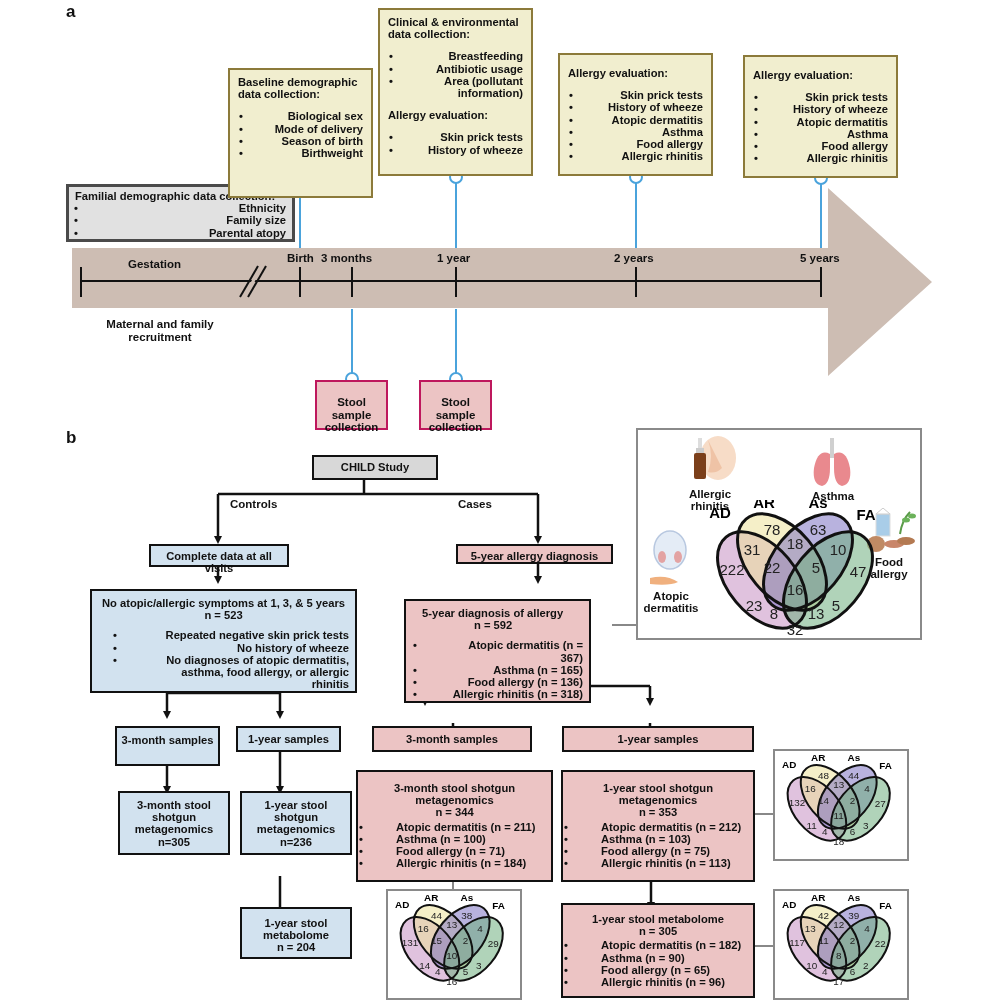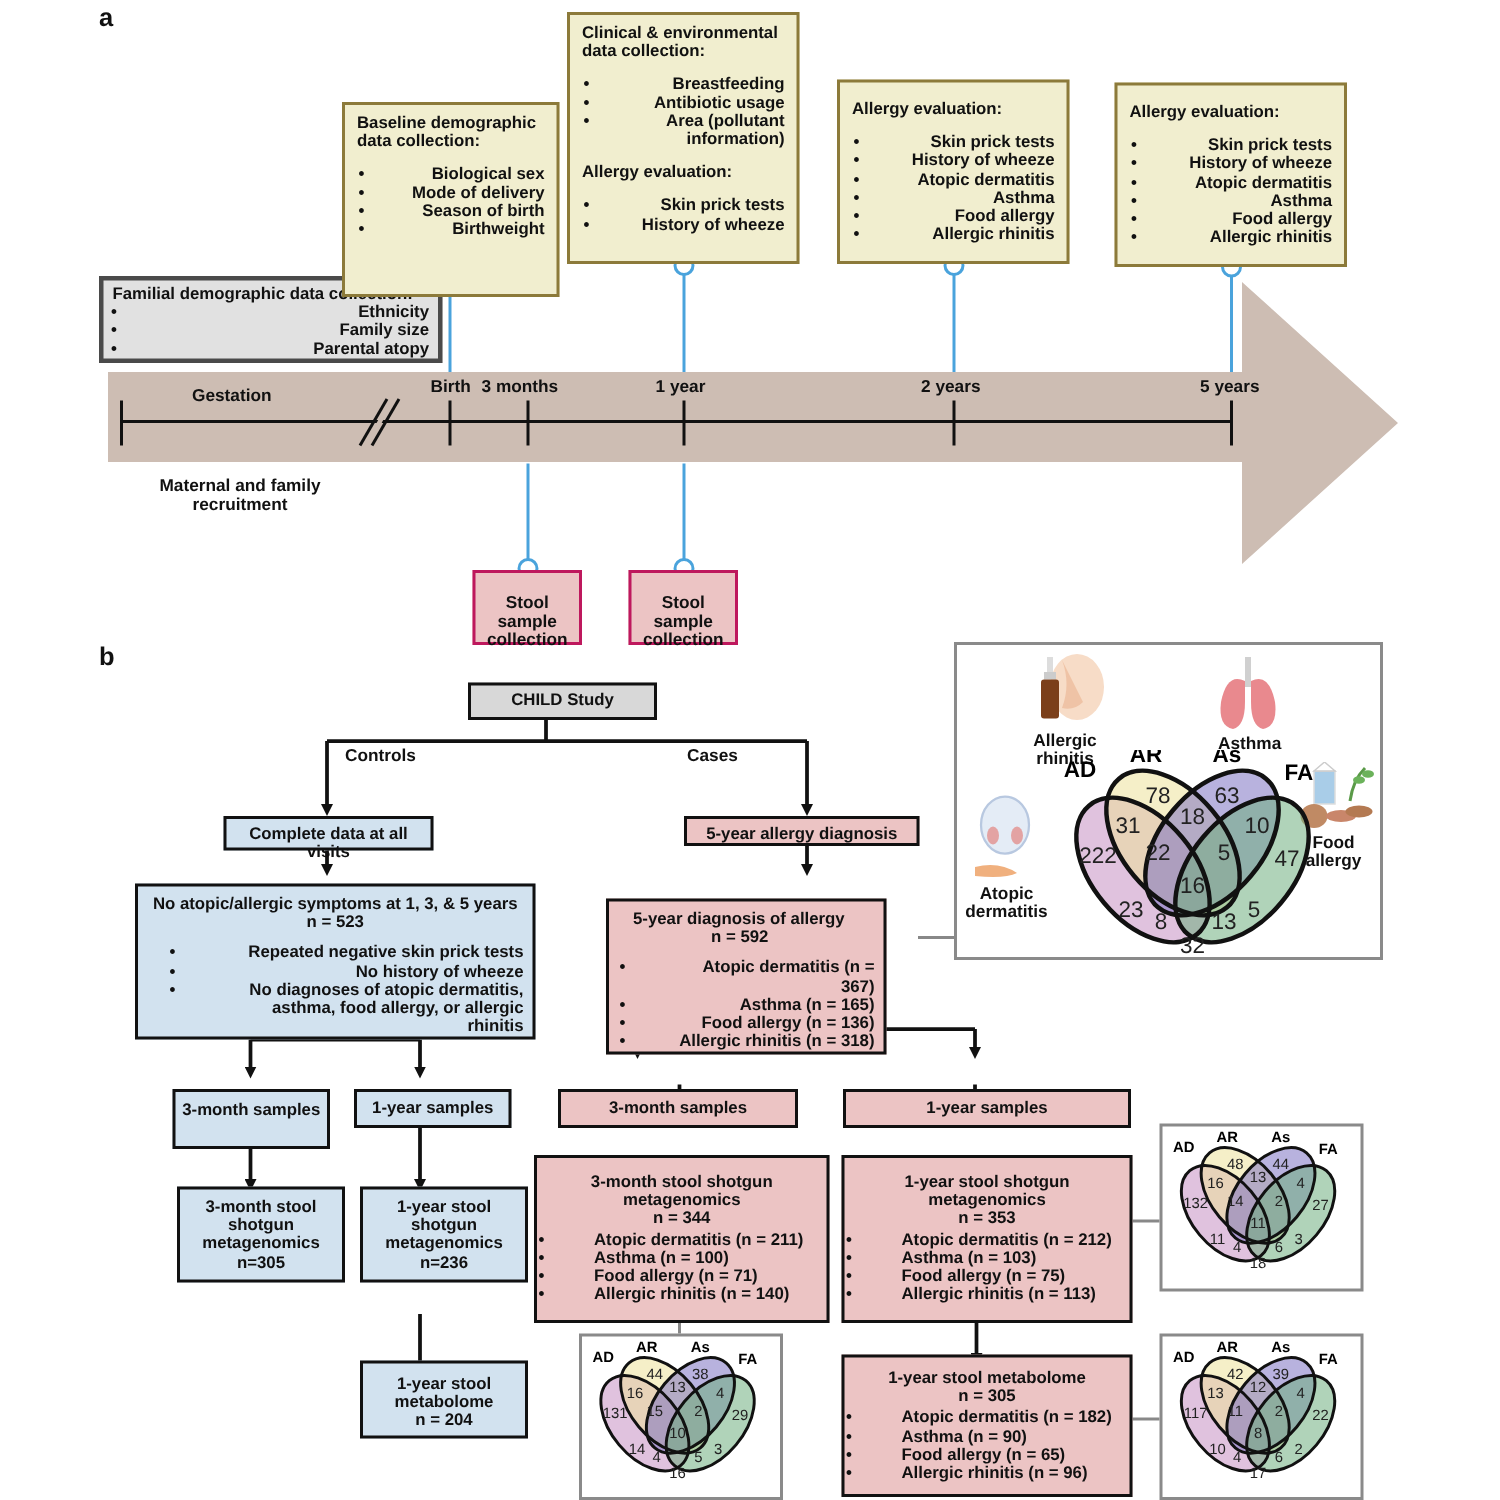--- a/index.html
+++ b/index.html
@@ -221,21 +221,21 @@
 <div class="fc pink" style="left:372px;top:726px;width:160px;height:26px;padding-top:5px;">3-month samples</div>
 <div class="fc pink" style="left:562px;top:726px;width:192px;height:26px;padding-top:5px;">1-year samples</div>
 
 <div class="fc pink" style="left:356px;top:770px;width:197px;height:112px;padding-top:10px;">
   <div style="padding:0 18px;">3-month stool shotgun metagenomics</div>
   <div>n = 344</div>
   <ul class="b" style="text-align:left;margin-top:2px;">
     <li>Atopic dermatitis (n = 211)</li>
     <li>Asthma (n = 100)</li>
     <li>Food allergy (n = 71)</li>
-    <li>Allergic rhinitis (n = 140)</li>
+    <li>Allergic rhinitis (n = 184)</li>
   </ul>
 </div>
 <div class="fc pink" style="left:561px;top:770px;width:194px;height:112px;padding-top:10px;">
   <div style="padding:0 22px;">1-year stool shotgun metagenomics</div>
   <div>n = 353</div>
   <ul class="b" style="text-align:left;margin-top:2px;">
     <li>Atopic dermatitis (n = 212)</li>
     <li>Asthma (n = 103)</li>
     <li>Food allergy (n = 75)</li>
     <li>Allergic rhinitis (n = 113)</li>

